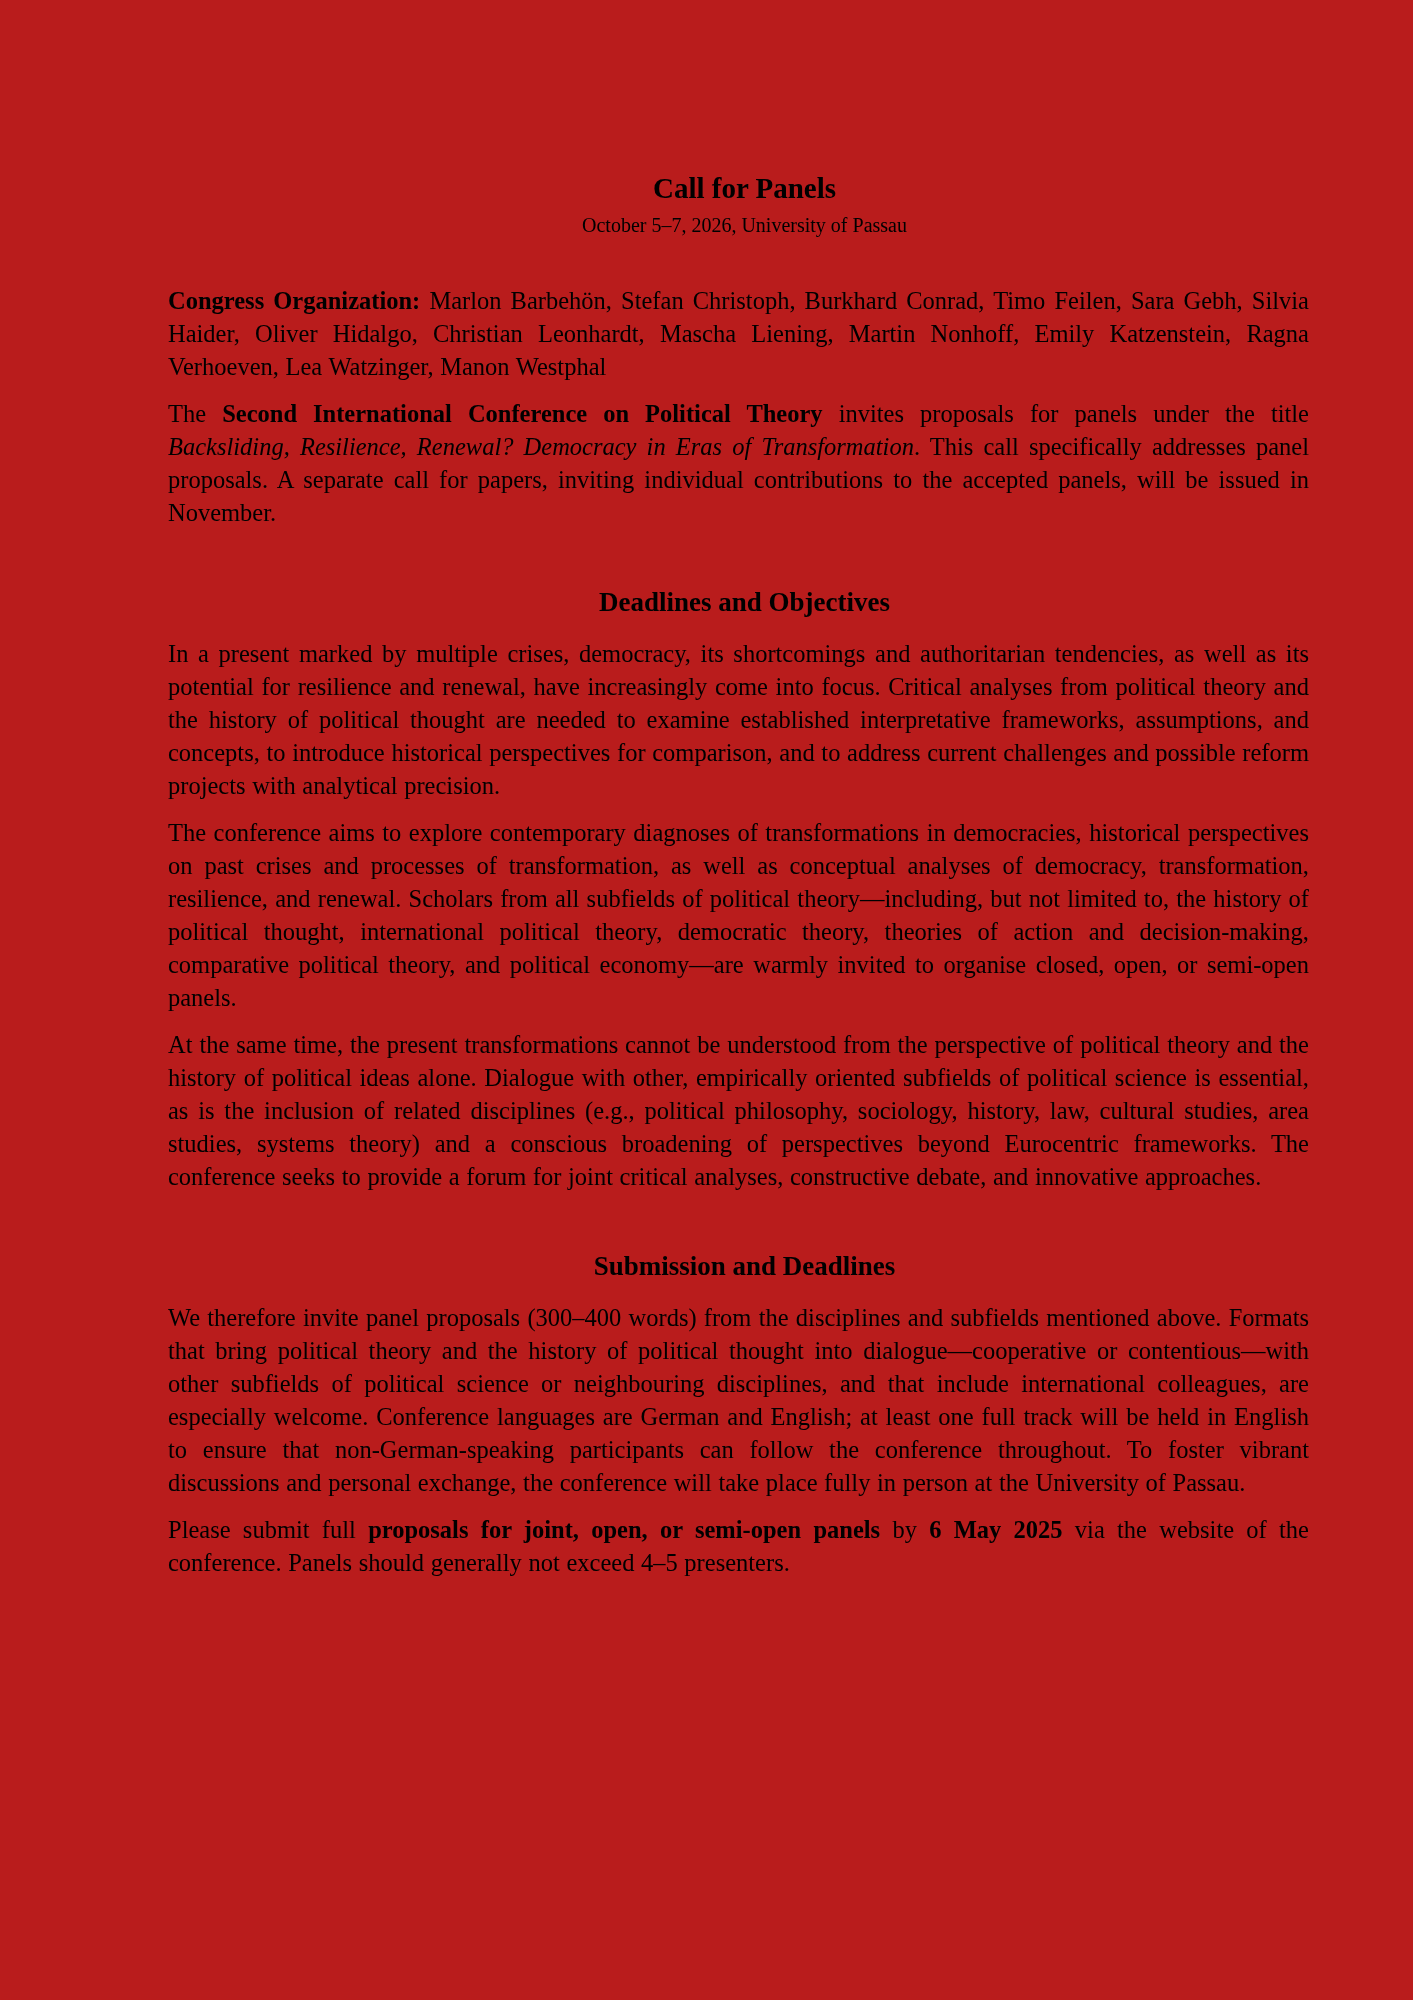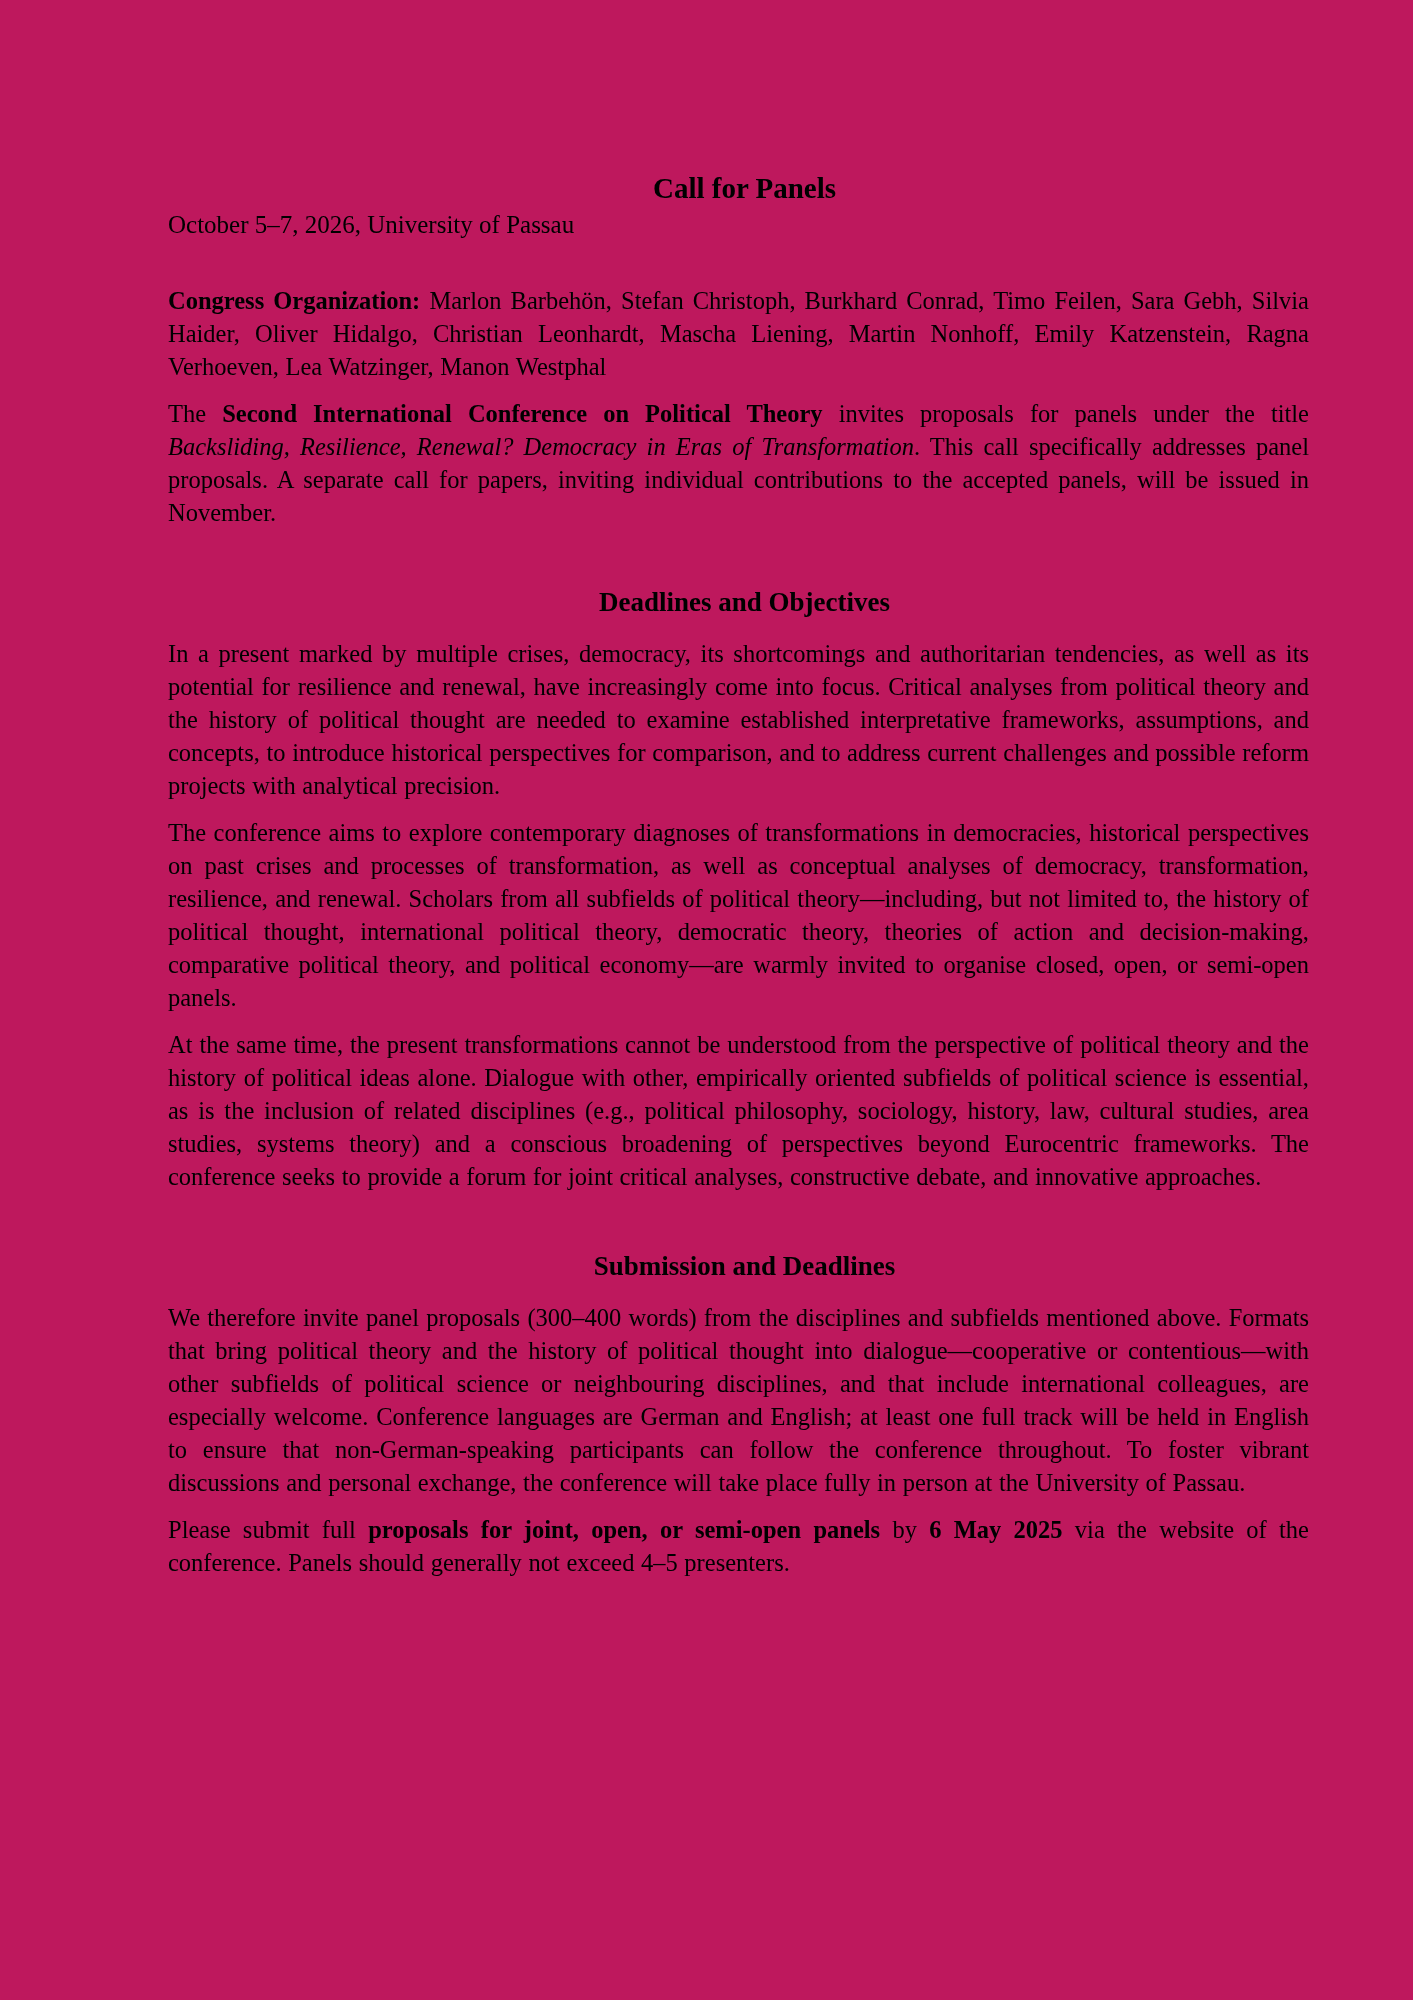--- a/index.html
+++ b/index.html
@@ -7,21 +7,21 @@
     margin: 0;
     padding: 0;
     background: #ffffff;
   }
   .page {
     position: relative;
     width: 1413px;
     height: 2000px;
     box-sizing: border-box;
     padding: 170px 92px 0 168px;
-    background: #be185d;
+    background: #b91c1c;
     color: #000000;
     font-family: "Liberation Serif", "DejaVu Serif", serif;
     overflow: hidden;
   }
   .kicker {
     font-size: 29px;
     line-height: 36px;
     font-weight: 700;
     text-align: center;
   }
@@ -30,23 +30,23 @@
     font-size: 40px;
     line-height: 48px;
     font-weight: 700;
     text-align: center;
   }
   .doc-title .title-line {
     display: block;
   }
   .dateline {
     margin-top: 2px;
-    font-size: 25px;
+    font-size: 20px;
     line-height: 34px;
-    text-align: left;
+    text-align: center;
   }
   .para {
     margin: 14px 12px 0 0;
     font-size: 24.5px;
     line-height: 33px;
     text-align: justify;
     word-spacing: 0.02em;
   }
   .para.org {
     margin-top: 42px;

